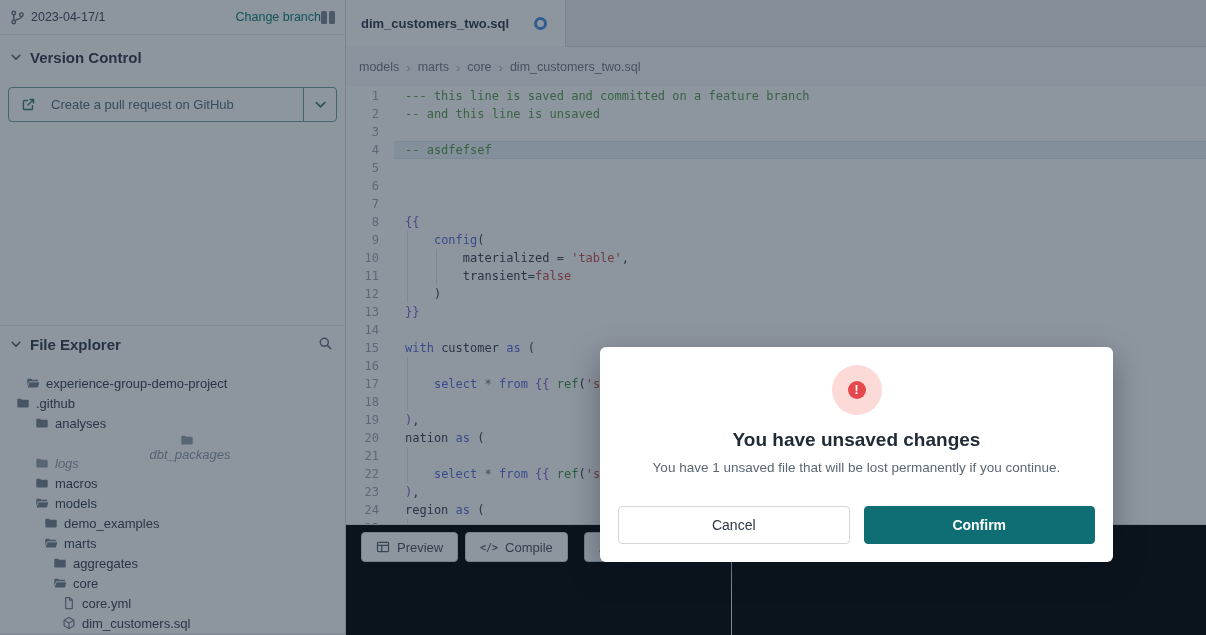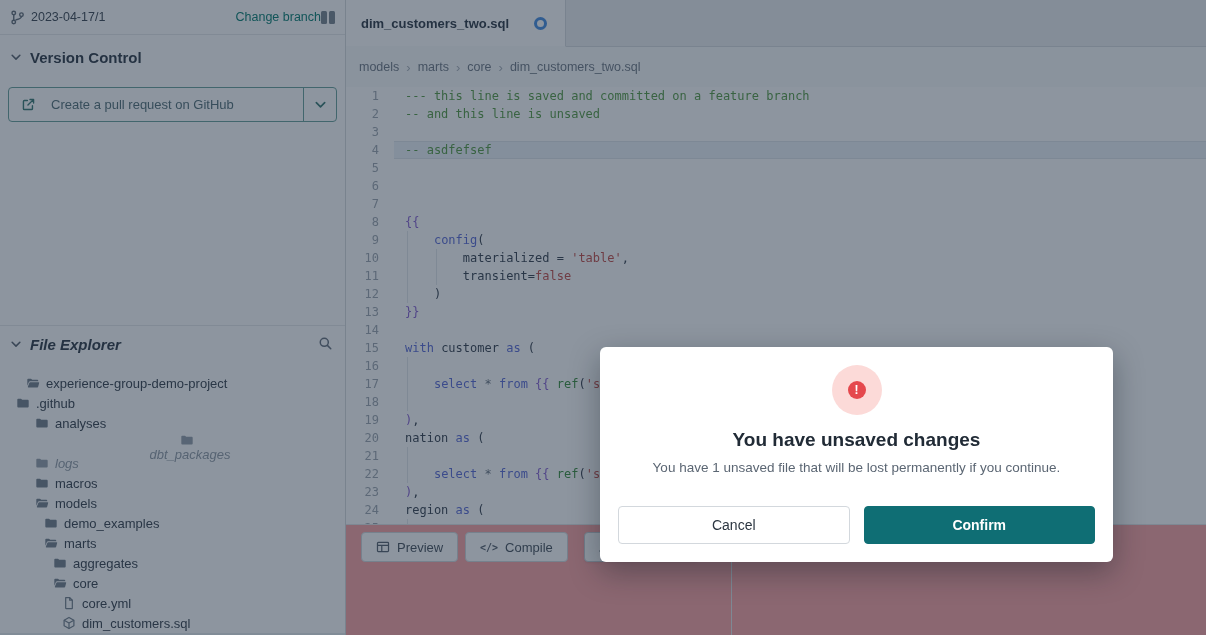--- a/index.html
+++ b/index.html
@@ -21,21 +21,21 @@
   .section-title { font-size:15px; font-weight:700; color:#333e4a; margin-left:8px; }
   .vc-header { margin-top:10px; }
 
   .pr-row { margin-top:18px; padding:0 8px; }
   .pr-btn { display:flex; align-items:stretch; height:35px; border:1px solid #6da39d; border-radius:4px; overflow:hidden; background:#fff; cursor:pointer; }
   .pr-main { flex:1; display:flex; align-items:center; padding:0 12px; gap:15px; }
   .pr-label { font-size:13px; color:#57737a; }
   .pr-caret { width:33px; border-left:1px solid #6da39d; display:flex; align-items:center; justify-content:center; }
 
   .fe-section { position:absolute; top:325px; left:0; right:0; bottom:0; border-top:1px solid #e8eaec; }
-  .fe-header { margin-top:6px; position:relative;font-style:italic; }
+  .fe-header { margin-top:6px; position:relative; }
   .fe-search { position:absolute; right:12px; top:4px; cursor:pointer; }
   .file-tree { margin-top:17px; }
   .trow { height:20px; display:flex; align-items:center; font-size:13px; color:#3c4651; cursor:pointer; white-space:nowrap; }
   .trow .ticon { flex:none; margin-right:6px; }
   .trow.muted { color:#949ea8; font-style:italic; }
   .trow.selected { background:#e8edef; }
 
   
   .main { position:relative; flex:1; height:100%; background:#fff; }
   .tab-bar { position:absolute; top:0; left:0; right:0; height:47px; background:#eef0f2; border-bottom:1px solid #d8dbdf; }
@@ -51,21 +51,21 @@
   .cline { position:relative; height:18px; display:flex; white-space:pre; }
   .cline .ln { flex:none; width:33px; text-align:right; color:#a0a8b1; margin-right:26px; user-select:none; }
   .cline .ltext { white-space:pre; }
   .cline.active::before { content:""; position:absolute; left:48px; right:0; top:0; bottom:0; background:#edf3f9; border-top:1px solid #dfe5ec; border-bottom:1px solid #dfe5ec; }
   .cline > * { position:relative; }
   .guide { position:absolute; top:0; bottom:0; width:1px; background:#e4e7eb; }
   .tk-cm{color:var(--c-sy_cm);} .tk-kw{color:var(--c-sy_kw);} .tk-br{color:var(--c-sy_br);}
   .tk-fn{color:var(--c-sy_fn);} .tk-st{color:var(--c-sy_st);} .tk-at{color:var(--c-sy_st);}
   .tk-tx{color:var(--c-sy_tx);} .tk-op{color:var(--c-sy_op);}
 
-  .bottom-bar { position:absolute; top:524px; left:0; right:0; height:111px; background:#fca5a5; border-top:1px solid #e2e5e8; z-index:2; }
+  .bottom-bar { position:absolute; top:524px; left:0; right:0; height:111px; background:#000000; border-top:1px solid #e2e5e8; z-index:2; }
   .bb-btn { position:absolute; top:7px; height:30px; display:inline-flex; align-items:center; gap:7px; padding:0 14px; background:#fff; border:1px solid #d3d8dc; border-radius:4px; font-size:13px; color:#4a545f; cursor:pointer; }
   .btn-preview { left:15px; }
   .btn-compile { left:119px; }
   .build-split { position:absolute; top:7px; left:238px; height:30px; display:flex; background:#fff; border:1px solid #c9ced4; border-radius:4px; box-shadow:0 1px 2px rgba(40,50,60,.08); cursor:pointer; }
   .build-main { display:flex; align-items:center; gap:7px; padding:0 13px; font-size:13px; color:#3f4954; font-weight:600; }
   .build-caret { width:33px; border-left:1px solid #d3d8dc; display:flex; align-items:center; justify-content:center; }
   .code-glyph { font-family:"DejaVu Sans Mono", monospace; font-size:10px; color:#5a6470; font-weight:700; }
   .bb-divider { position:absolute; left:385px; top:1px; bottom:0; width:1px; background:#e4e7ea; }
   .rtabs { position:absolute; left:404px; top:11px; display:flex; gap:28px; }
   .rtab { font-size:13px; color:#59636e; cursor:pointer; }

